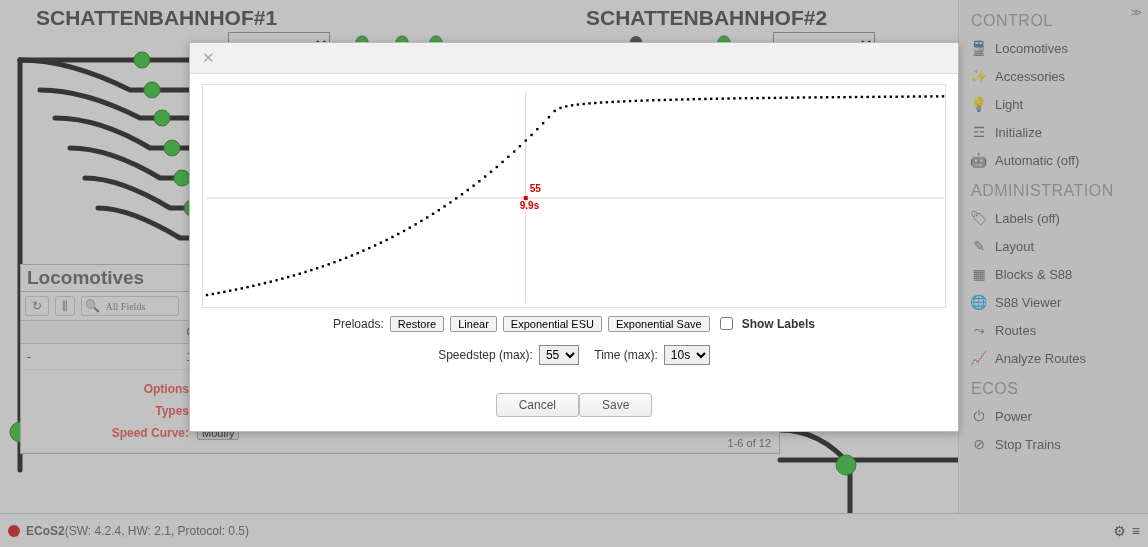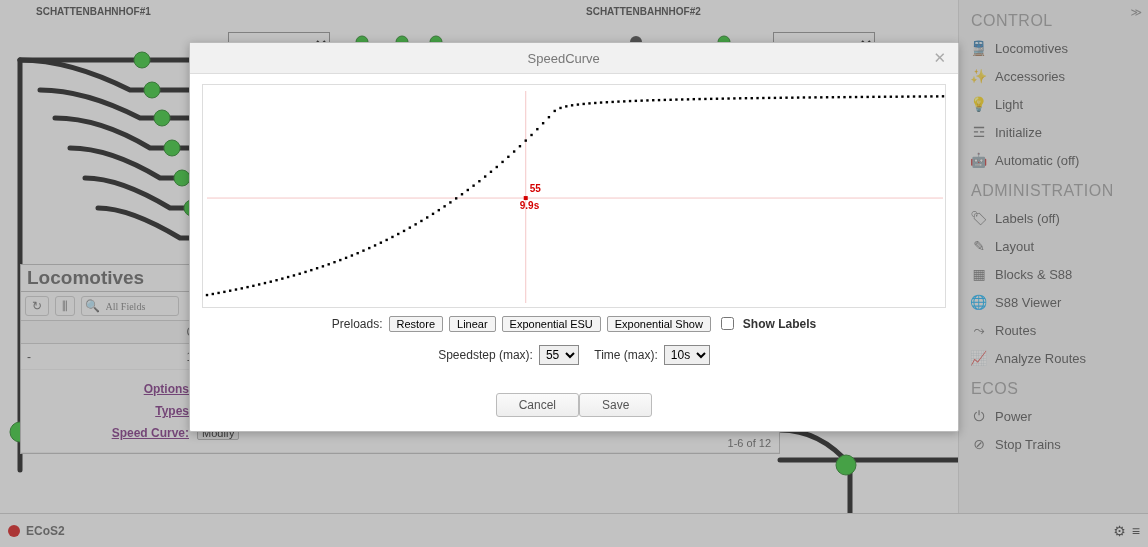--- a/index.html
+++ b/index.html
@@ -22,21 +22,21 @@
   }
   .track-canvas {
     position: absolute;
     left: 0; top: 0;
     width: 960px; height: 520px;
   }
   .yard-title {
     position: absolute;
     top: 6px;
     font-weight: 700;
-    font-size: 10px;
+    font-size: 21px;
     color: #333;
   }
   .yard1 { left: 36px; }
   .yard2 { left: 586px; }
   .yard-select {
     position: absolute;
     top: 32px;
     font-size: 12px;
     background: #fff;
     border: 1px solid #888;
@@ -111,23 +111,22 @@
   }
   .detail-row {
     display: flex;
     padding: 4px 0;
     align-items: center;
   }
   .detail-row .lbl {
     width: 110px;
     text-align: right;
     font-weight: 700;
-    color: #701a75;
+    color: #ef4444;
     padding-right: 8px;
-    text-decoration: underline;
   }
   .detail-row .val {
     color: #555;
   }
   .modify-btn {
     border: 1px solid #aaa;
     background: #eee;
     font-size: 11px;
     padding: 0px 4px;
     cursor: pointer;
@@ -442,32 +441,32 @@
       </div>
     <div class="side-item">
         <span class="ico">⊘</span>
         <span>Stop Trains</span>
       </div>
   </div>
 
   <div class="statusbar">
     <span class="dot"></span>
     <b>ECoS2</b>
+    <span> (SW: 4.2.4, HW: 2.1, Protocol: 0.5)</span>
     <span class="right-icons">
       <span>⚙</span>
       <span>≡</span>
     </span>
   </div>
 </div>
 
 <div class="overlay"></div>
 
 <div class="dialog">
   <div class="dialog-head">
-    <span class="title">SpeedCurve</span>
     <span class="close">✕</span>
   </div>
   <div class="dialog-body">
     <div class="chart-box">
       <svg id="chart-svg" width="744" height="224">
           <line x1="322.74015748031496" y1="6" x2="322.74015748031496" y2="218" stroke="#f4c6c6" stroke-width="1"></line>
           <line x1="4" y1="113.06" x2="740" y2="113.06" stroke="#f4c6c6" stroke-width="1"></line>
           <rect x="2.8" y="208.85000000000002" width="2.4" height="2.4" fill="#000"></rect>
           <rect x="8.595275590551182" y="207.79000000000002" width="2.4" height="2.4" fill="#000"></rect>
           <rect x="14.390551181102364" y="206.73000000000002" width="2.4" height="2.4" fill="#000"></rect>
@@ -600,21 +599,21 @@
           <text x="326.74015748031496" y="107.06" fill="#d40000" font-size="10" font-weight="bold">55</text>
           <text x="316.74015748031496" y="124.06" fill="#d40000" font-size="10" font-weight="bold">9.9s</text>
         </svg>
     </div>
 
     <div class="row-controls">
       <span>Preloads:</span>
       <button class="preset-btn">Restore</button>
       <button class="preset-btn">Linear</button>
       <button class="preset-btn">Exponential ESU</button>
-      <button class="preset-btn">Exponential Show</button>
+      <button class="preset-btn">Exponential Save</button>
       <input type="checkbox" id="cbShow" style="">
       <label for="cbShow" style="font-weight:700">Show Labels</label>
     </div>
 
     <div class="row-controls">
       <span>Speedstep (max):</span>
       <select><option>55</option></select>
       &nbsp;
       <span>Time (max):</span>
       <select><option>10s</option></select>

